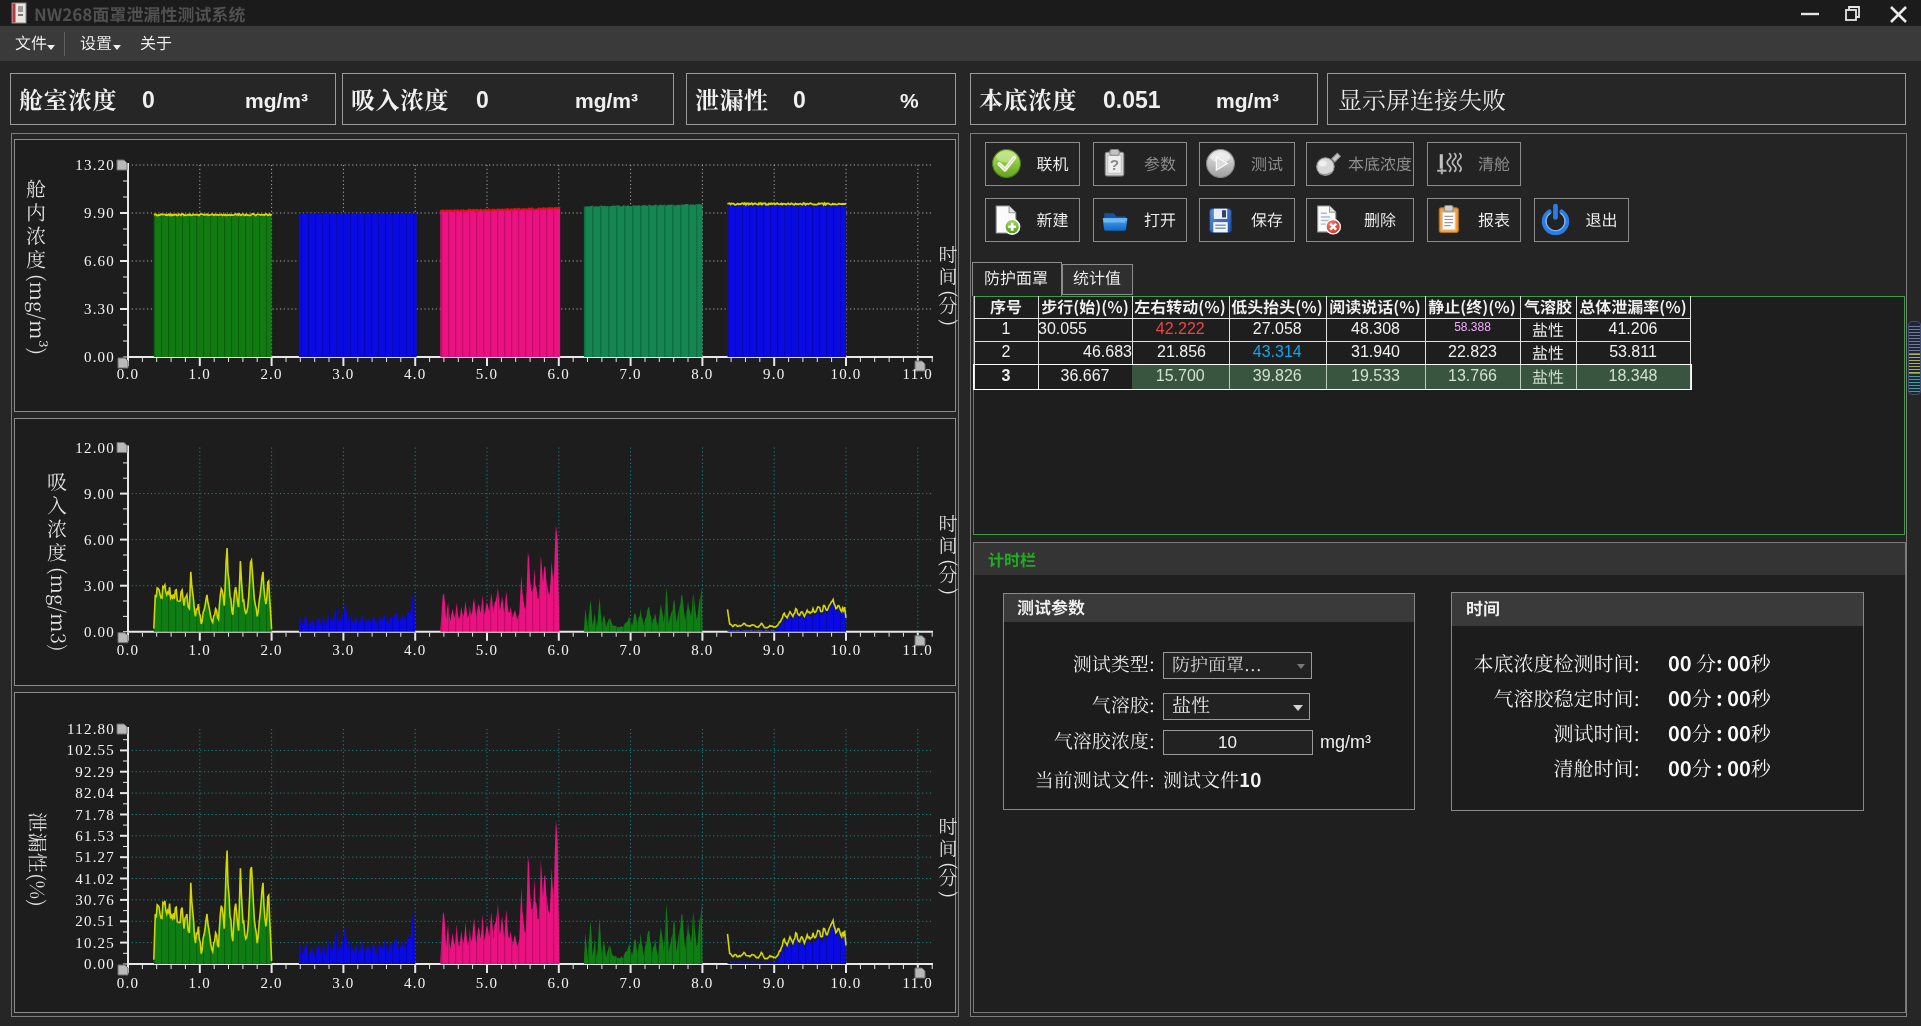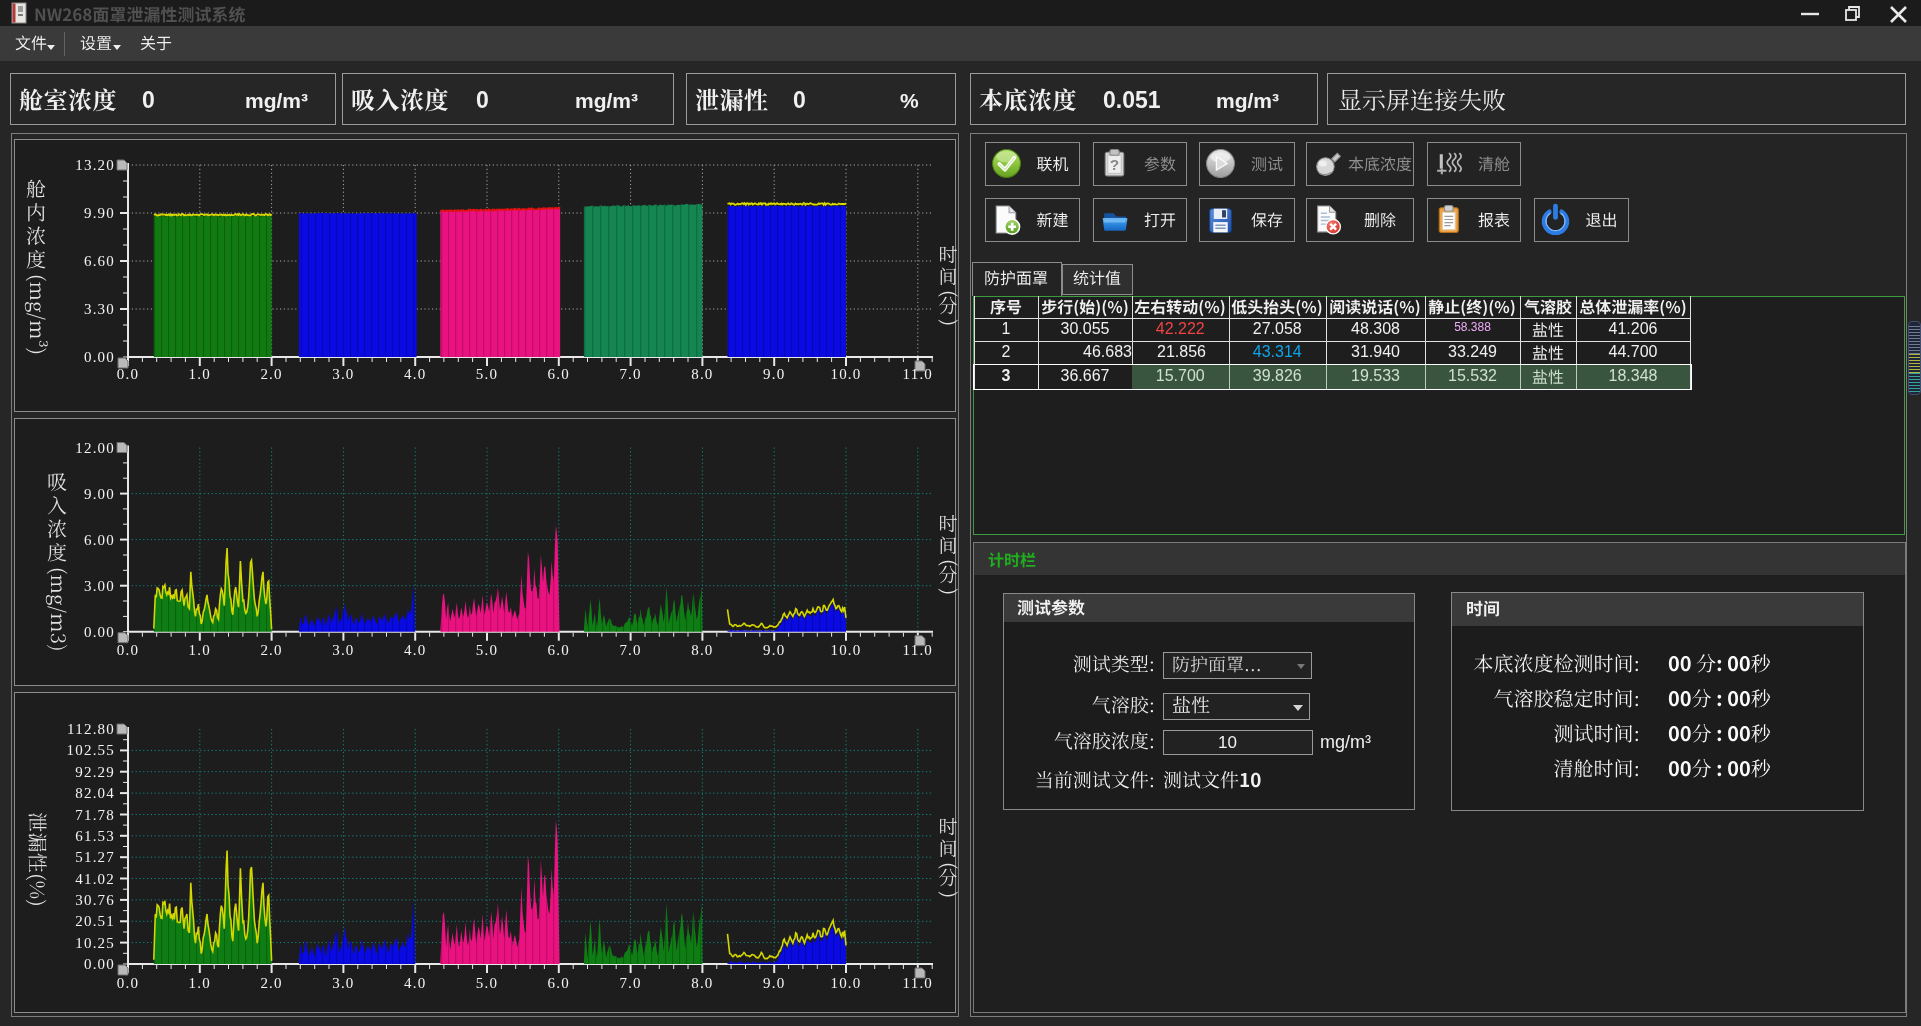--- a/index.html
+++ b/index.html
@@ -179,39 +179,39 @@
     <div class="abs" style="left:1228.5px;top:364px;width:1px;height:25px;background:#b9cdb9"></div>
     <div class="abs" style="left:1326.0px;top:364px;width:1px;height:25px;background:#b9cdb9"></div>
     <div class="abs" style="left:1425.0px;top:364px;width:1px;height:25px;background:#b9cdb9"></div>
     <div class="abs" style="left:1520.0px;top:364px;width:1px;height:25px;background:#b9cdb9"></div>
     <div class="abs" style="left:1576.0px;top:364px;width:1px;height:25px;background:#b9cdb9"></div>
     <div class="abs" style="left:974.0px;top:318px;width:716.0px;height:1px;background:#e0e0e0"></div>
     <div class="abs" style="left:974.0px;top:341px;width:716.0px;height:1px;background:#e0e0e0"></div>
     <div class="abs" style="left:974.0px;top:364px;width:716.0px;height:1px;background:#e0e0e0"></div>
     <div class="abs" style="left:973.0px;top:364px;width:718.5px;height:26px;border:1.5px solid #fff"></div>
     <div class="abs" style="left:974.0px;top:319.5px;width:64.0px;text-align:center;font-size:16px;color:#f0f0f0;font-weight:normal">1</div>
-    <div class="abs" style="left:1038.0px;top:319.5px;width:94.0px;text-align:center;font-size:16px;color:#f0f0f0;font-weight:normal">30.055</div>
+    <div class="abs" style="left:1038.0px;top:319.5px;width:94.0px;text-align:left;font-size:16px;color:#f0f0f0;font-weight:normal">30.055</div>
     <div class="abs" style="left:1132.0px;top:319.5px;width:96.5px;text-align:center;font-size:16px;color:#ef4444;font-weight:normal">42.222</div>
     <div class="abs" style="left:1228.5px;top:319.5px;width:97.5px;text-align:center;font-size:16px;color:#f0f0f0;font-weight:normal">27.058</div>
     <div class="abs" style="left:1326.0px;top:319.5px;width:99.0px;text-align:center;font-size:16px;color:#f0f0f0;font-weight:normal">48.308</div>
     <div class="abs" style="left:1425.0px;top:319.5px;width:95.0px;text-align:center;font-size:12px;color:#f0abfc;font-weight:normal">58.388</div>
     <div class="abs" style="left:1576.0px;top:319.5px;width:114.0px;text-align:center;font-size:16px;color:#f0f0f0;font-weight:normal">41.206</div>
     <div class="abs" style="left:974.0px;top:342.5px;width:64.0px;text-align:center;font-size:16px;color:#f0f0f0;font-weight:normal">2</div>
     <div class="abs" style="left:1038.0px;top:342.5px;width:94.0px;text-align:right;font-size:16px;color:#f0f0f0;font-weight:normal">46.683</div>
     <div class="abs" style="left:1132.0px;top:342.5px;width:99px;text-align:center;font-size:16px;color:#f0f0f0;font-weight:normal">21.856</div>
     <div class="abs" style="left:1228.5px;top:342.5px;width:97.5px;text-align:center;font-size:16px;color:#0ea5e9;font-weight:normal">43.314</div>
     <div class="abs" style="left:1326.0px;top:342.5px;width:99.0px;text-align:center;font-size:16px;color:#f0f0f0;font-weight:normal">31.940</div>
-    <div class="abs" style="left:1425.0px;top:342.5px;width:95.0px;text-align:center;font-size:16px;color:#f0f0f0;font-weight:normal">33.249</div>
-    <div class="abs" style="left:1576.0px;top:342.5px;width:114.0px;text-align:center;font-size:16px;color:#f0f0f0;font-weight:normal">44.700</div>
+    <div class="abs" style="left:1425.0px;top:342.5px;width:95.0px;text-align:center;font-size:16px;color:#f0f0f0;font-weight:normal">22.823</div>
+    <div class="abs" style="left:1576.0px;top:342.5px;width:114.0px;text-align:center;font-size:16px;color:#f0f0f0;font-weight:normal">53.811</div>
     <div class="abs" style="left:974.0px;top:366.5px;width:64.0px;text-align:center;font-size:16px;color:#f0f0f0;font-weight:bold">3</div>
     <div class="abs" style="left:1038.0px;top:366.5px;width:94.0px;text-align:center;font-size:16px;color:#f0f0f0;font-weight:normal">36.667</div>
     <div class="abs" style="left:1132.0px;top:366.5px;width:96.5px;text-align:center;font-size:16px;color:#cfe0cf;font-weight:normal">15.700</div>
     <div class="abs" style="left:1228.5px;top:366.5px;width:97.5px;text-align:center;font-size:16px;color:#cfe0cf;font-weight:normal">39.826</div>
     <div class="abs" style="left:1326.0px;top:366.5px;width:99.0px;text-align:center;font-size:16px;color:#cfe0cf;font-weight:normal">19.533</div>
-    <div class="abs" style="left:1425.0px;top:366.5px;width:95.0px;text-align:center;font-size:16px;color:#cfe0cf;font-weight:normal">15.532</div>
+    <div class="abs" style="left:1425.0px;top:366.5px;width:95.0px;text-align:center;font-size:16px;color:#cfe0cf;font-weight:normal">13.766</div>
     <div class="abs" style="left:1576.0px;top:366.5px;width:114.0px;text-align:center;font-size:16px;color:#cfe0cf;font-weight:normal">18.348</div>
   </div>
 
 <div class="abs" style="left:1062px;top:264px;width:71px;height:31px;background:#2f2f2f;border:1px solid #8c8c8c"></div>
 <div class="abs" style="left:972px;top:262px;width:90px;height:34px;background:#232323;border:1px solid #8c8c8c;border-bottom:none;z-index:3"></div>
 
 <div class="abs" style="left:973px;top:296px;width:932px;height:239px;background:#1e1e1e;border:1px solid #3f9b3f;z-index:2"></div>
 <div id="btable"></div>
 
 <div class="abs" style="left:1908px;top:321px;width:13px;height:74px;background:#1f2637;border:1px solid #414f6e;border-radius:4px;overflow:hidden">

